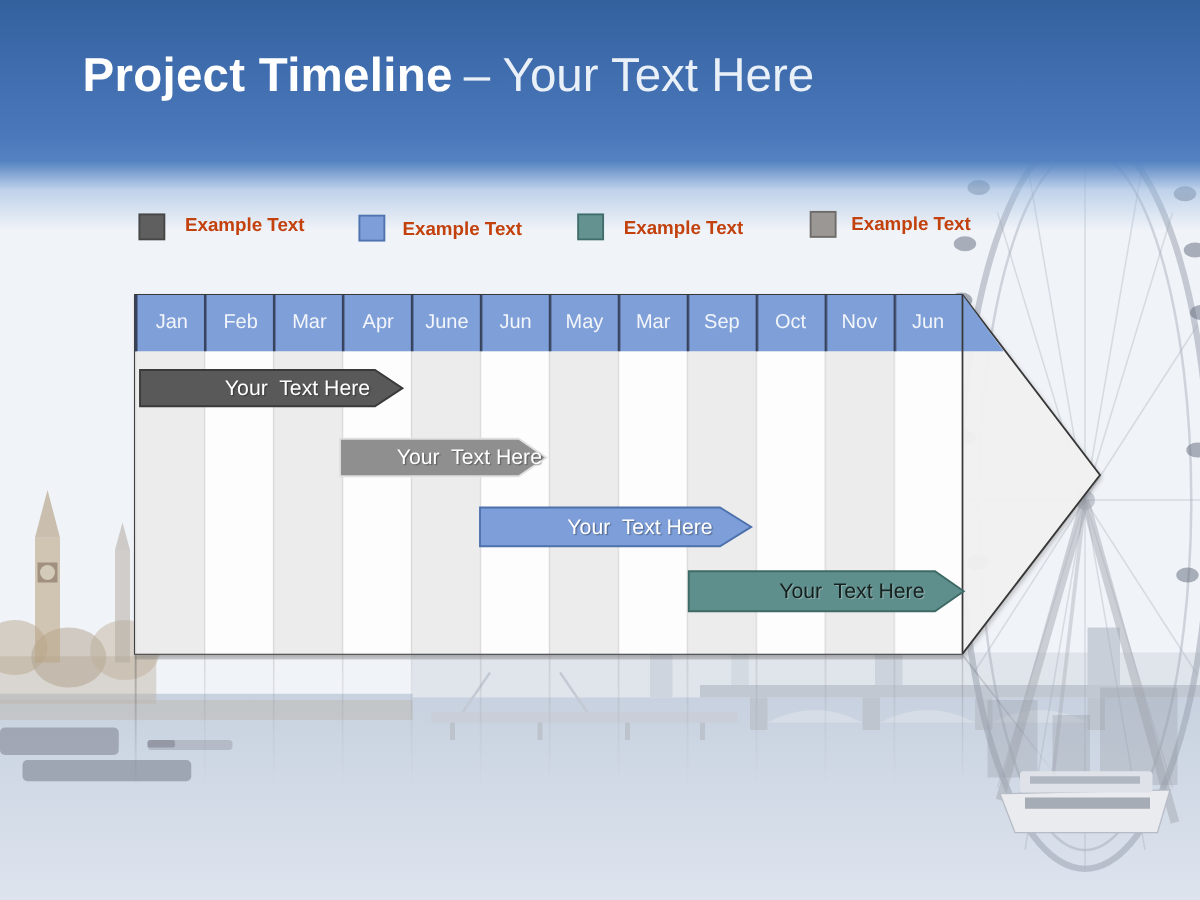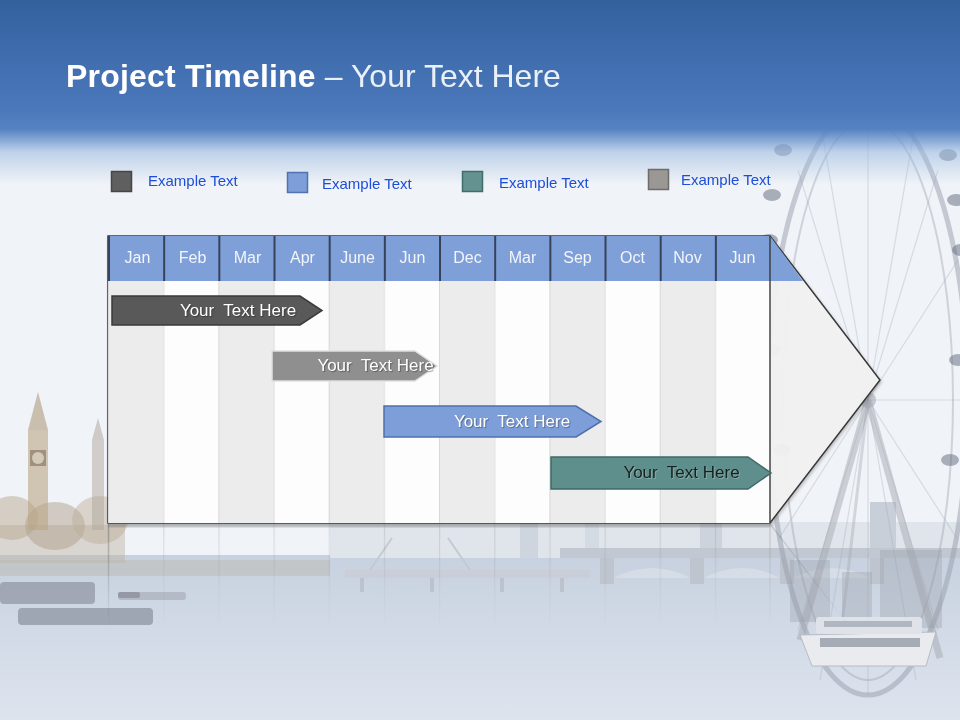--- a/index.html
+++ b/index.html
@@ -11,27 +11,27 @@
   
   .photo{position:absolute;left:0;top:130px;width:960px;height:590px;z-index:1;}
   
   .top-gradient{
     position:absolute;left:0;top:0;width:960px;height:190px;z-index:2;
     background:linear-gradient(180deg,
       #33619e 0%, #3f6dae 30%, #4a78ba 58%, #5583c2 68%,
       rgba(150,183,222,0.55) 80%, rgba(238,243,250,0) 97%);
   }
   
-  .title{position:absolute;left:66px;top:58px;z-index:5;font-size:32px;color:#fff;white-space:nowrap;}
+  .title{position:absolute;left:66px;top:40px;z-index:5;font-size:38px;color:#fff;white-space:nowrap;}
   .title .t-bold{font-weight:700;letter-spacing:.2px;}
   .title .t-rest{font-weight:400;color:#eaf0f8;margin-left:9px;}
   
   .legend-item{position:absolute;z-index:5;display:flex;align-items:center;}
   .lg-sq{display:block;}
-  .lg-label{position:absolute;z-index:5;font-size:15px;font-weight:400;color:#1d4ed8;white-space:nowrap;}
+  .lg-label{position:absolute;z-index:5;font-size:15px;font-weight:700;color:#c2410c;white-space:nowrap;}
   
   .arrow-svg{position:absolute;left:106px;top:234px;z-index:6;}
   .arrow-outline{filter:drop-shadow(1px 2px 1.5px rgba(90,90,90,0.35));}
   .months{position:absolute;left:110px;top:236px;width:660px;height:44px;display:flex;z-index:7;}
   .month-cell{flex:1;display:flex;align-items:center;justify-content:center;
     color:#f2f5fa;font-size:16px;}
   .bar-label{position:absolute;z-index:8;display:flex;align-items:center;justify-content:center;
     font-size:17px;color:#fff;white-space:pre;
     text-shadow:1px 1px 1px rgba(0,0,0,0.35);margin-left:32px;}
   .bar-label.dark{color:#15211f;text-shadow:1px 1px 0 rgba(255,255,255,0.25);}
@@ -221,21 +221,21 @@
     <polygon points="445,223 642,223 665,239 642,255 445,255" stroke-width="1.5" fill="#5F8F8C" stroke="#3E6A66"></polygon>
   </svg>
 
   <div class="months">
     <div class="month-cell">Jan</div>
     <div class="month-cell">Feb</div>
     <div class="month-cell">Mar</div>
     <div class="month-cell">Apr</div>
     <div class="month-cell">June</div>
     <div class="month-cell">Jun</div>
-    <div class="month-cell">Dec</div>
+    <div class="month-cell">May</div>
     <div class="month-cell">Mar</div>
     <div class="month-cell">Sep</div>
     <div class="month-cell">Oct</div>
     <div class="month-cell">Nov</div>
     <div class="month-cell">Jun</div>
   </div>
 
   <div class="bar-label" style="left:112px;top:296px;width:188px;height:29px;">Your  Text Here</div>
   <div class="bar-label" style="left:272px;top:351px;width:143px;height:30px;">Your  Text Here</div>
   <div class="bar-label" style="left:384px;top:406px;width:192px;height:31px;">Your  Text Here</div>

